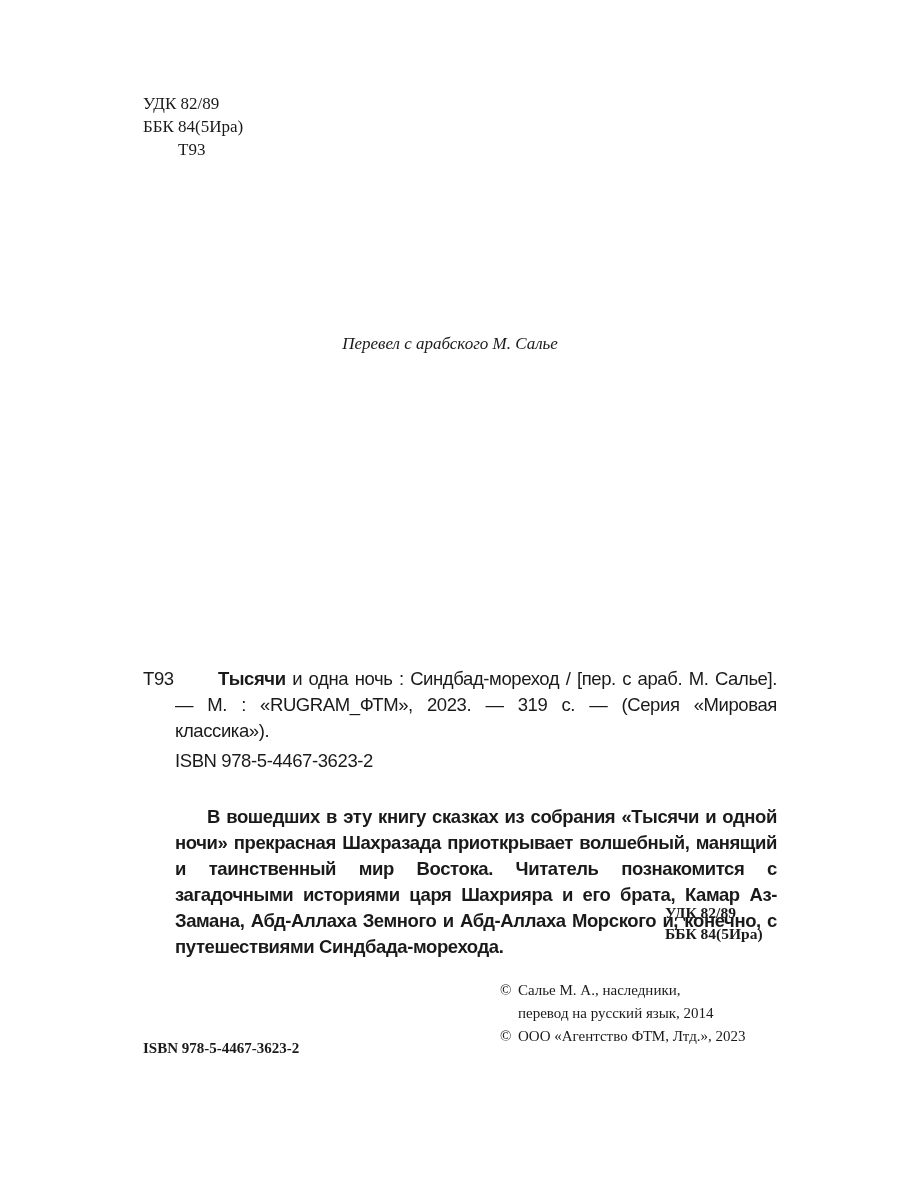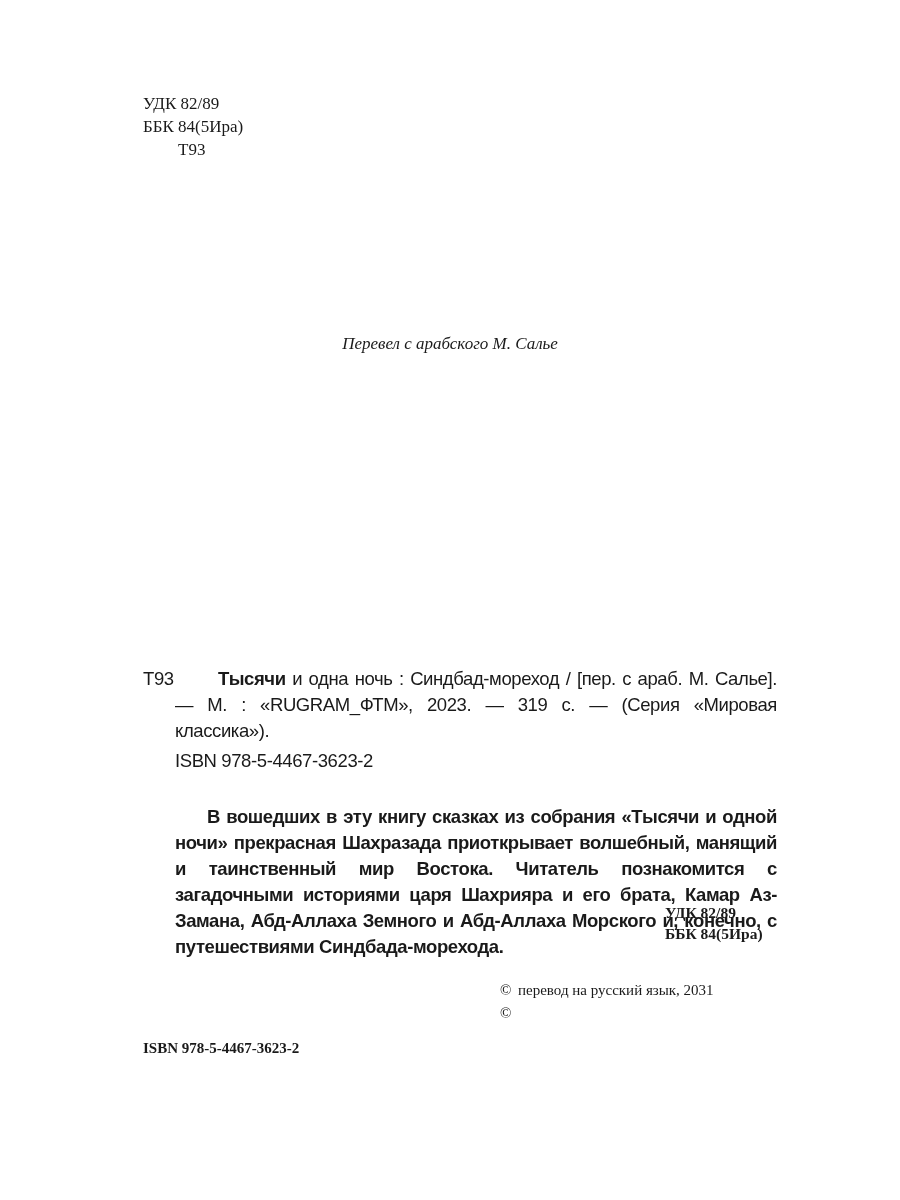--- a/index.html
+++ b/index.html
@@ -128,20 +128,22 @@
 </div>
 
 <div class="abs right-codes">
   <div>УДК 82/89</div>
   <div>ББК 84(5Ира)</div>
 </div>
 
 <div class="abs copyright">
   <div class="item">
     <span class="sym">©</span>
-    <div>перевод на русский язык, 2031</div>
+    <div>Салье М. А., наследники,</div>
+    <div>перевод на русский язык, 2014</div>
   </div>
   <div class="item">
     <span class="sym">©</span>
+    <div>ООО «Агентство ФТМ, Лтд.», 2023</div>
   </div>
 </div>
 
 <div class="abs bottom-isbn">ISBN 978-5-4467-3623-2</div>
 
 </body></html>

